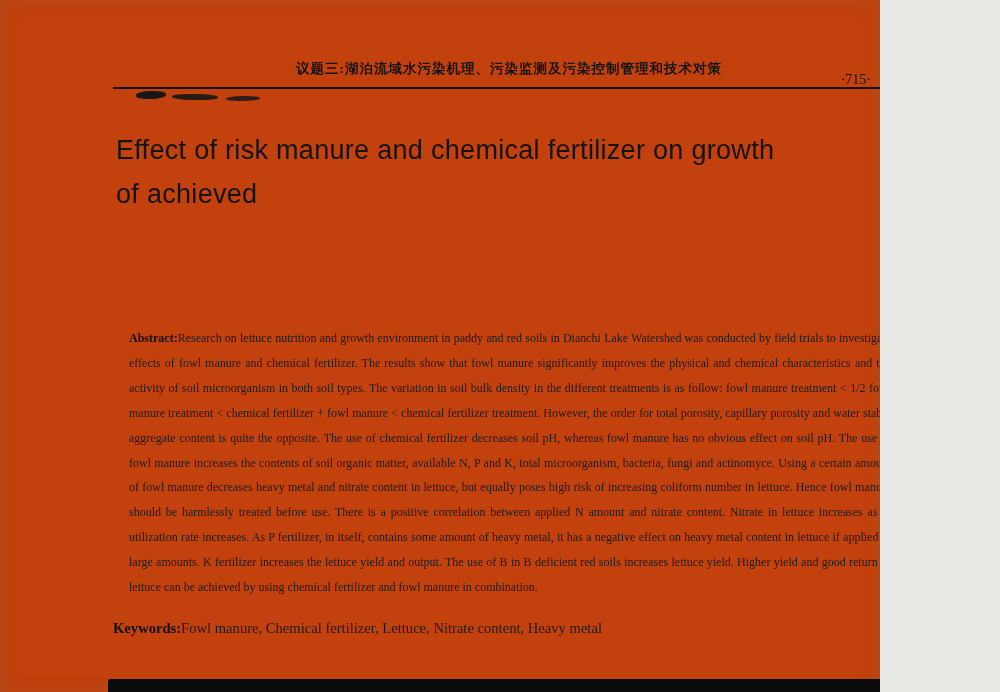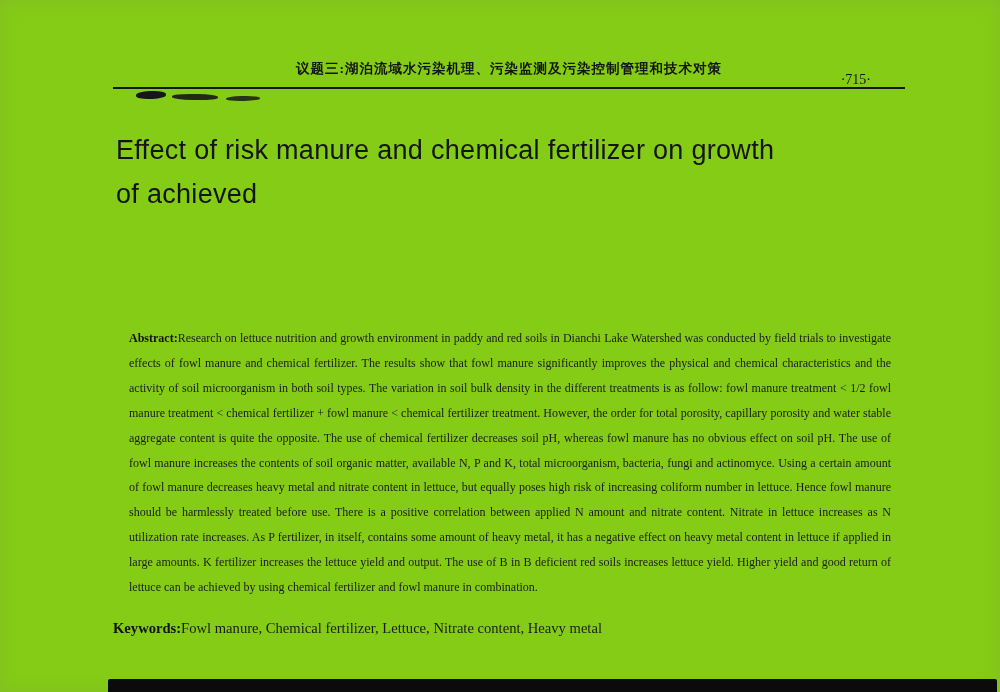--- a/index.html
+++ b/index.html
@@ -2,23 +2,23 @@
 <html><head>
 <meta charset="utf-8">
 <style>
   html, body {
     margin: 0;
     padding: 0;
     background: #e9e9e5;
   }
   .page {
     position: relative;
-    width: 1000px;
+    width: 880px;
     height: 692px;
-    background: #84cc16;
+    background: #c2410c;
     overflow: hidden;
     font-family: "Liberation Serif", serif;
     color: #1b1b1b;
     box-shadow: inset 0 0 18px rgba(120,120,110,0.18);
     text-decoration: underline;
   }
 
   
   .header-row {
     position: absolute;

